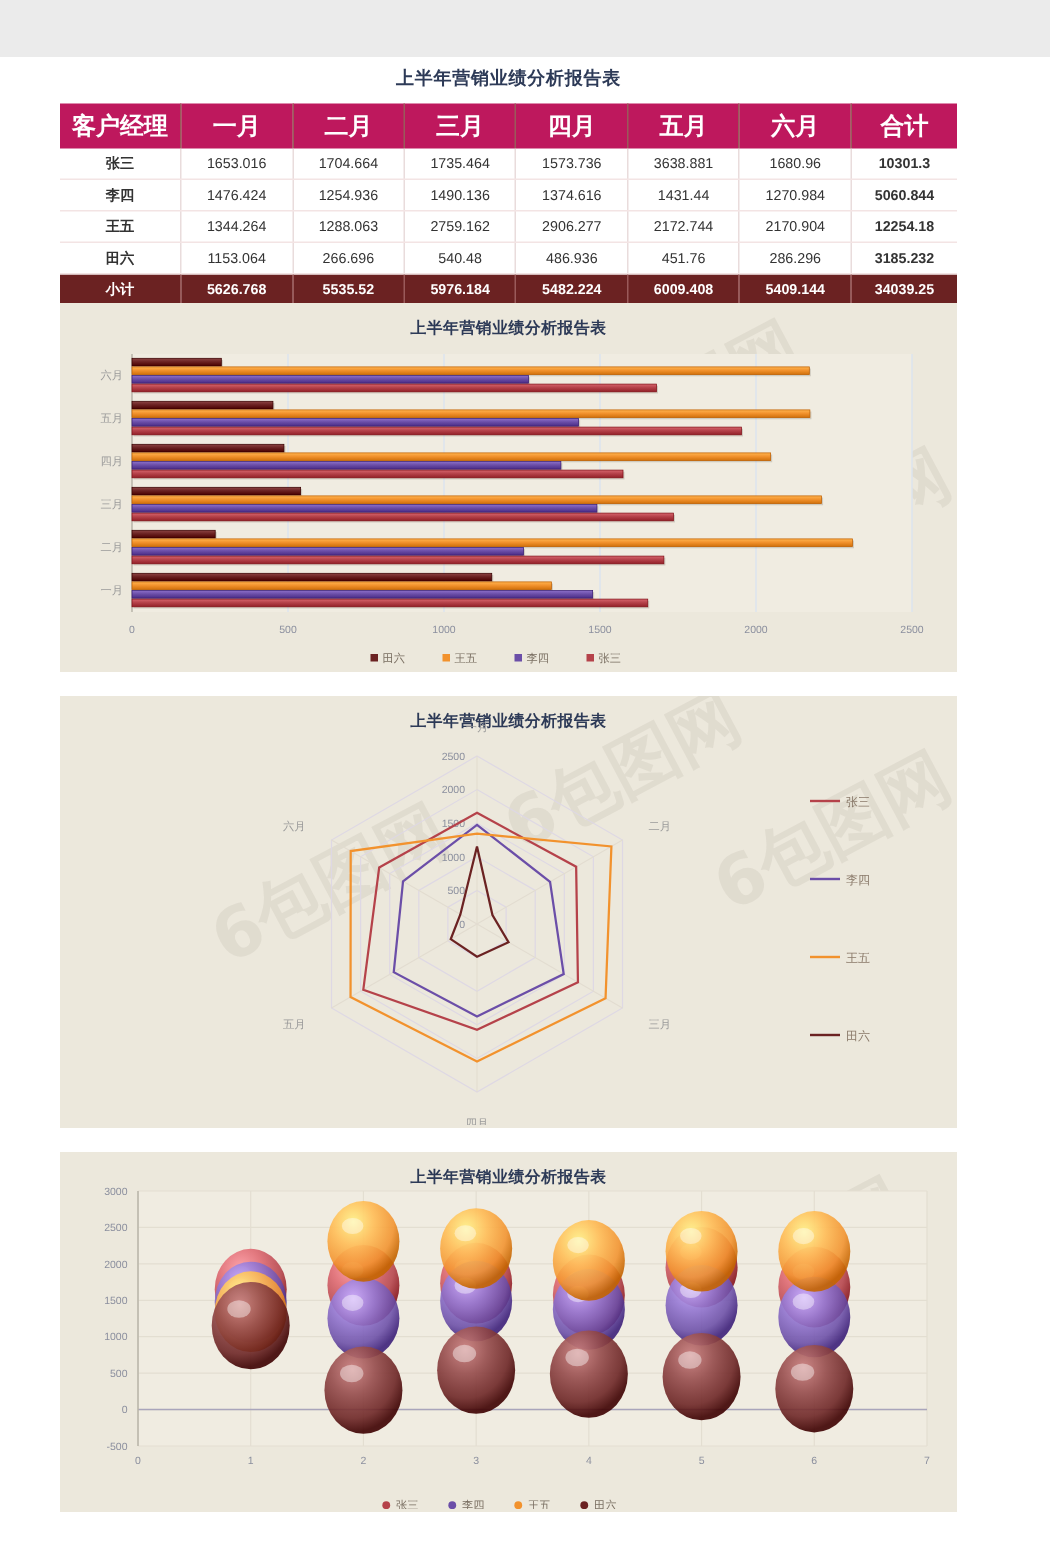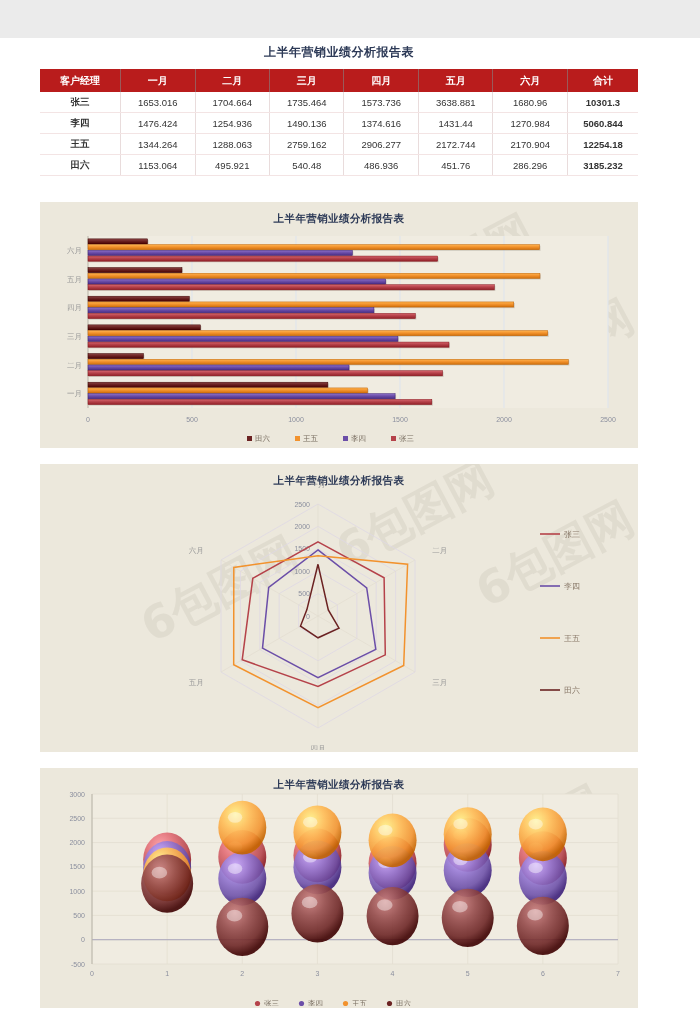--- a/index.html
+++ b/index.html
@@ -18,21 +18,21 @@
   .doc-title {
     text-align:center; font-size:12px; font-weight:bold; color:#2d3a57;
     letter-spacing:.5px; padding-bottom:8px;
   }
   table.data { width:598px; border-collapse:collapse; }
   table.data th, table.data td {
     text-align:center; font-size:9.5px; color:#333; padding:3.5px 2px;
     white-space:nowrap;
   }
   table.data thead th {
-    background:#b91c1c; color:#fff; font-weight:bold; font-size:10px;
+    background:#be185d; color:#fff; font-weight:bold; font-size:16px;
     border-right:1px solid #9a5a5a; padding:4.5px 2px;
   }
   table.data thead th:last-child { border-right:none; }
   table.data tbody tr td { border-bottom:1px solid #f3e4e4; }
   table.data tbody tr td:first-child { font-weight:bold; }
   table.data tbody tr td.vsep { border-right:1px solid #e9dcdc; }
   table.data tbody tr td.tot { font-weight:bold; }
   table.data tr.subtotal td {
     background:#6b2222; color:#fff; font-weight:bold; border-bottom:none;
     border-right:1px solid #9a5a5a;
@@ -115,26 +115,36 @@
             <td class="vsep">1288.063</td>
             <td class="vsep">2759.162</td>
             <td class="vsep">2906.277</td>
             <td class="vsep">2172.744</td>
             <td class="vsep">2170.904</td>
             <td class="tot">12254.18</td>
           </tr>
           <tr>
             <td class="vsep">田六</td>
             <td class="vsep">1153.064</td>
-            <td class="vsep">495.921</td>
+            <td class="vsep">266.696</td>
             <td class="vsep">540.48</td>
             <td class="vsep">486.936</td>
             <td class="vsep">451.76</td>
             <td class="vsep">286.296</td>
             <td class="tot">3185.232</td>
+          </tr>
+          <tr class="subtotal">
+            <td>小计</td>
+            <td>5626.768</td>
+            <td>5535.52</td>
+            <td>5976.184</td>
+            <td>5482.224</td>
+            <td>6009.408</td>
+            <td>5409.144</td>
+            <td>34039.25</td>
           </tr>
         </tbody>
     </table>
   </div>
 
   <div class="panel" id="panel-bar">
     <div class="chart-title">上半年营销业绩分析报告表</div>
     <div class="wm" style="left:80px; top:60px;">6包图网</div>
     <div class="wm" style="left:330px; top:35px;">6包图网</div>
     <div class="wm" style="left:430px; top:120px;">6包图网</div>

